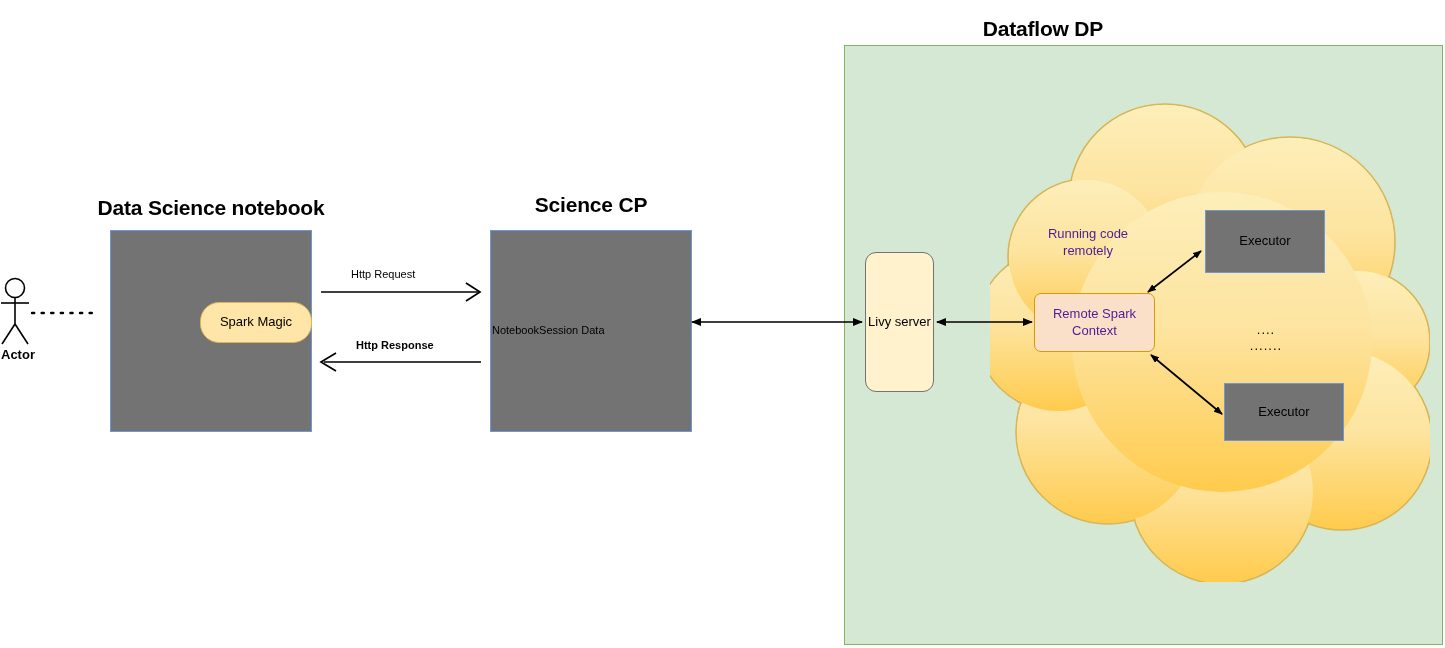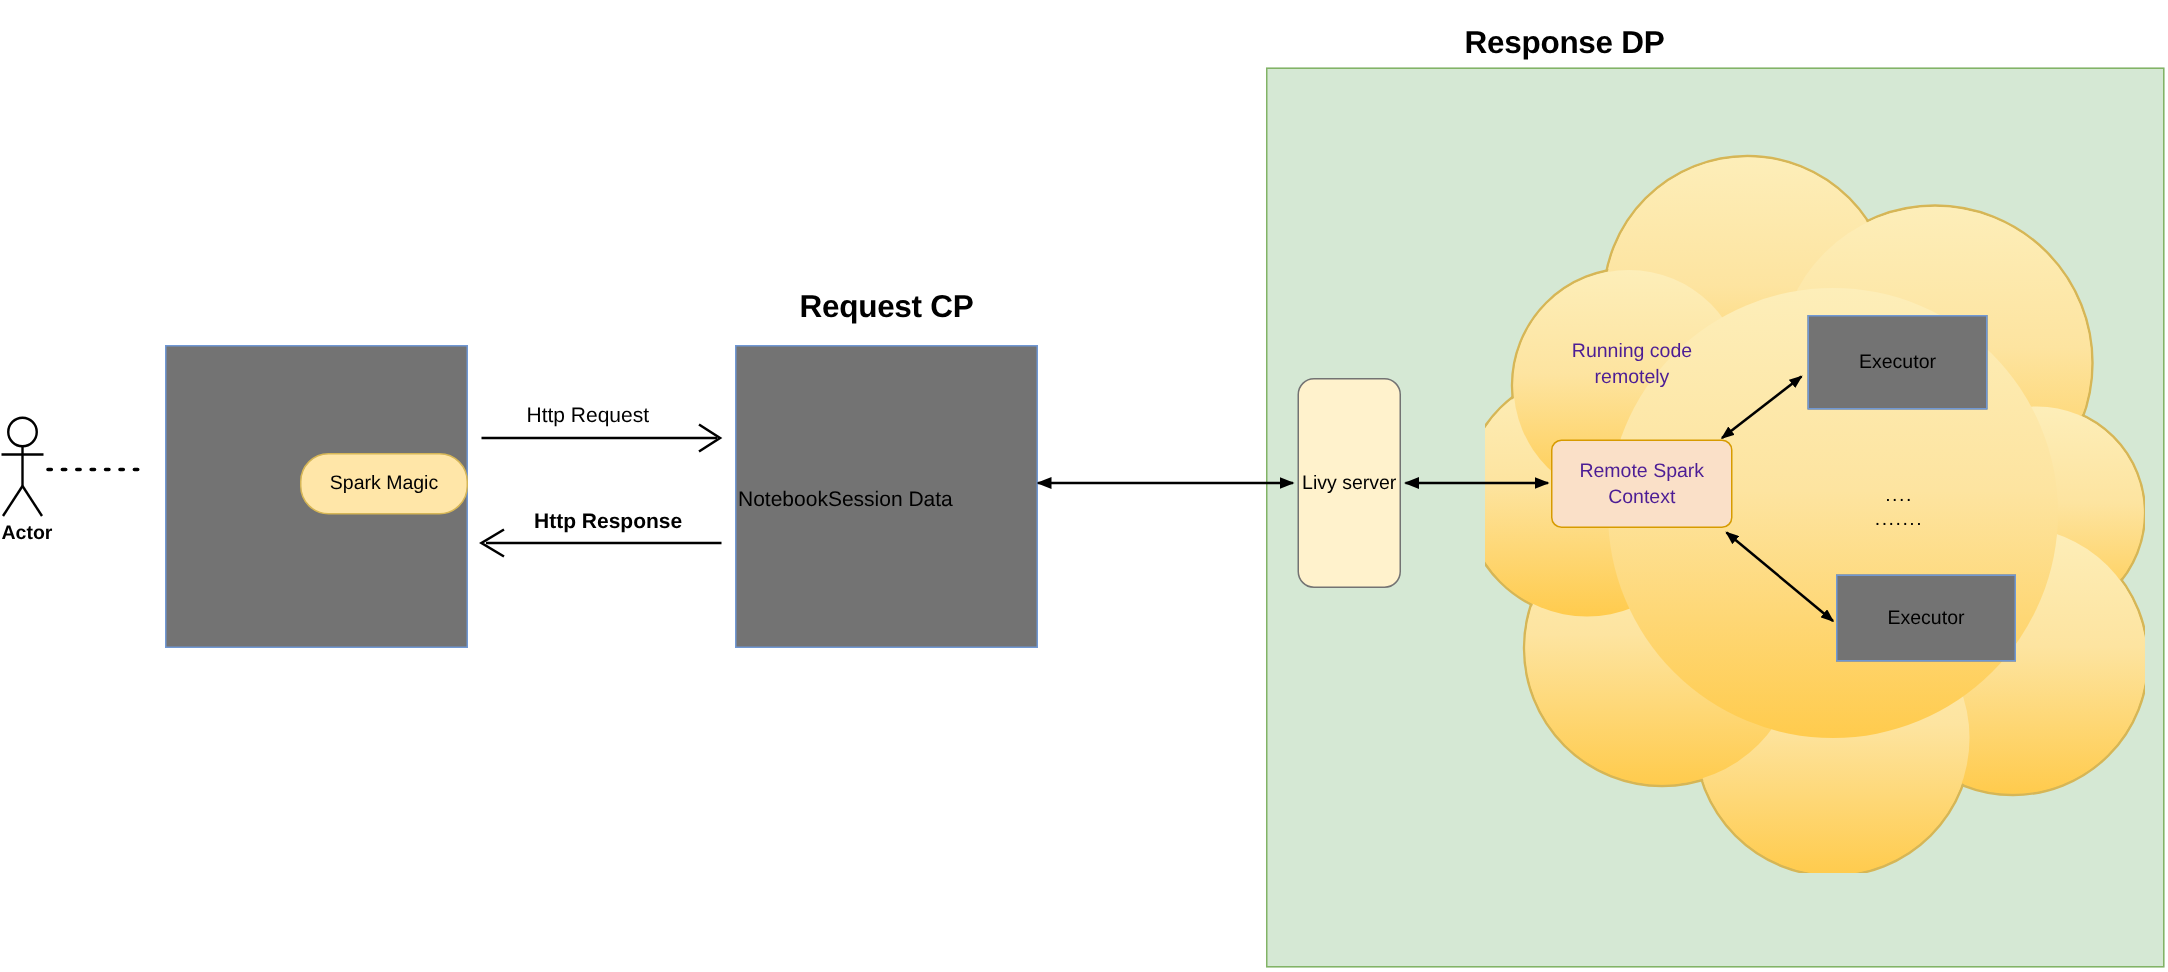--- a/index.html
+++ b/index.html
@@ -83,21 +83,21 @@
     position: absolute;
     font-size: 13px;
     color: #000000;
     letter-spacing: 1px;
     text-align: center;
   }
 
   
   .arrow-label {
     position: absolute;
-    font-size: 14px;
+    font-size: 11px;
     color: #000000;
     white-space: nowrap;
   }
 
   
   .svg-layer {
     position: absolute;
     left: 0; top: 0;
     width: 1445px;
     height: 648px;
@@ -175,24 +175,25 @@
   <div class="box box-blue" style="left:110px; top:230px; width:202px; height:202px;"></div>
 
   <div class="box box-yellow" style="left:200px; top:302px; width:112px; height:41px;border-radius:19px;">
     <span>Spark Magic</span>
   </div>
 
   <div class="box box-blue" style="left:490px; top:230px; width:202px; height:202px; justify-content:flex-start; padding-left:2px;"></div>
 
   <div class="arrow-label" style="left:492px; top:324px;">NotebookSession Data</div>
 
-
-  <div class="section-title" style="left:501px; top:193px; width:180px;">Request CP</div>
-
-  <div class="section-title" style="left:973px; top:17px; width:140px;">Response DP</div>
+  <div class="section-title" style="left:81px; top:196px; width:260px;">Data Science notebook</div>
+
+  <div class="section-title" style="left:501px; top:193px; width:180px;">Science CP</div>
+
+  <div class="section-title" style="left:973px; top:17px; width:140px;">Dataflow DP</div>
 
   <div class="arrow-label" style="left:351px; top:268px;">Http Request</div>
 
   <div class="arrow-label" style="left:356px; top:339px;font-weight:bold;">Http Response</div>
 
   <div class="actor-label" style="left:1px; top:347px;">Actor</div>
 
   <svg class="svg-layer">
     <defs>
       <marker id="arrowFilled" markerWidth="10" markerHeight="8" refX="9" refY="4" orient="auto" markerUnits="userSpaceOnUse">

